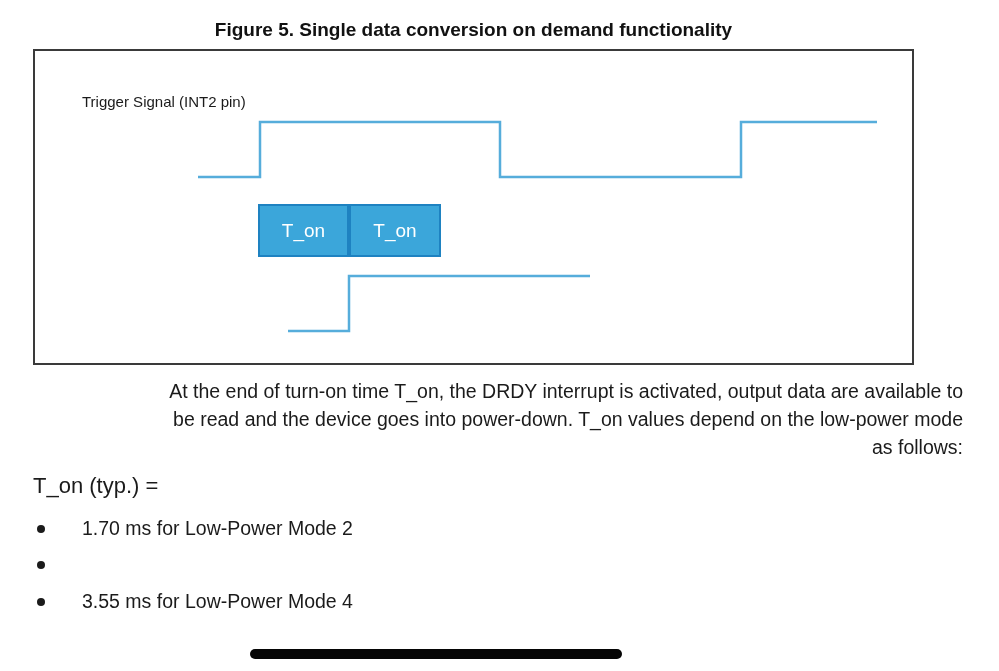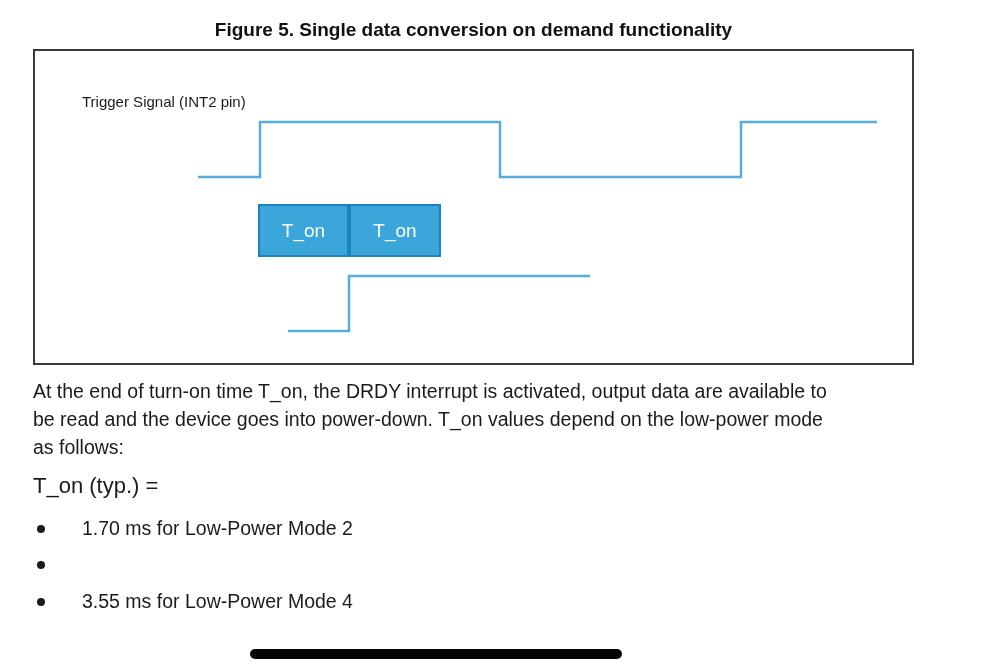--- a/index.html
+++ b/index.html
@@ -71,20 +71,21 @@
   .seg-ton-right { width: 92px; }
 
   
   .paragraph {
     position: absolute;
     left: 33px; top: 377px;
     width: 930px;
     font-size: 19.5px;
     line-height: 28px;
     color: #1b1b1b;
+    text-align: right;
   }
   .paragraph .pline { white-space: nowrap; }
 
   .ton-heading {
     position: absolute;
     left: 33px; top: 472px;
     font-size: 22px;
     line-height: 28px;
     color: #1b1b1b;
     white-space: nowrap;

